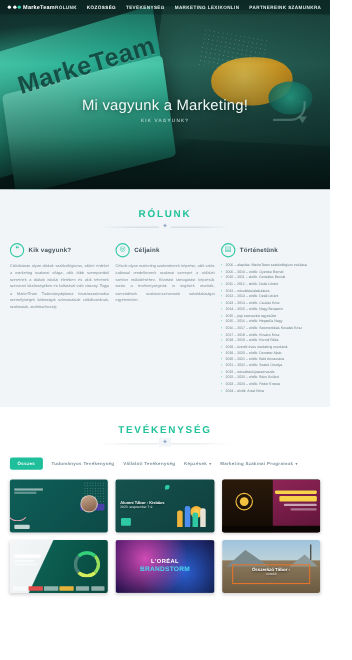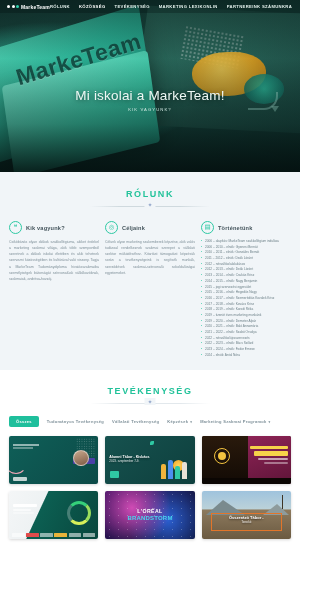--- a/index.html
+++ b/index.html
@@ -318,21 +318,21 @@
         <span>Rólunk</span>
         <span class="active">Közösség</span>
         <span>Tevékenység</span>
         <span>Marketing Lexikonlin</span>
         <span>Partnereink Számunkra</span>
 
       </div>
     </nav>
 
     <div class="hero-copy">
-      <div class="hero-title">Mi iskolai a MarkeTeam!</div>
+      <div class="hero-title">Mi vagyunk a Marketing!</div>
       <div class="hero-sub">KIK VAGYUNK?</div>
     </div>
   </section>
 
   <section class="about">
     <h2 class="sec-title">RÓLUNK</h2>
     <div class="sec-rule"></div>
 
     <div class="cols">
 

